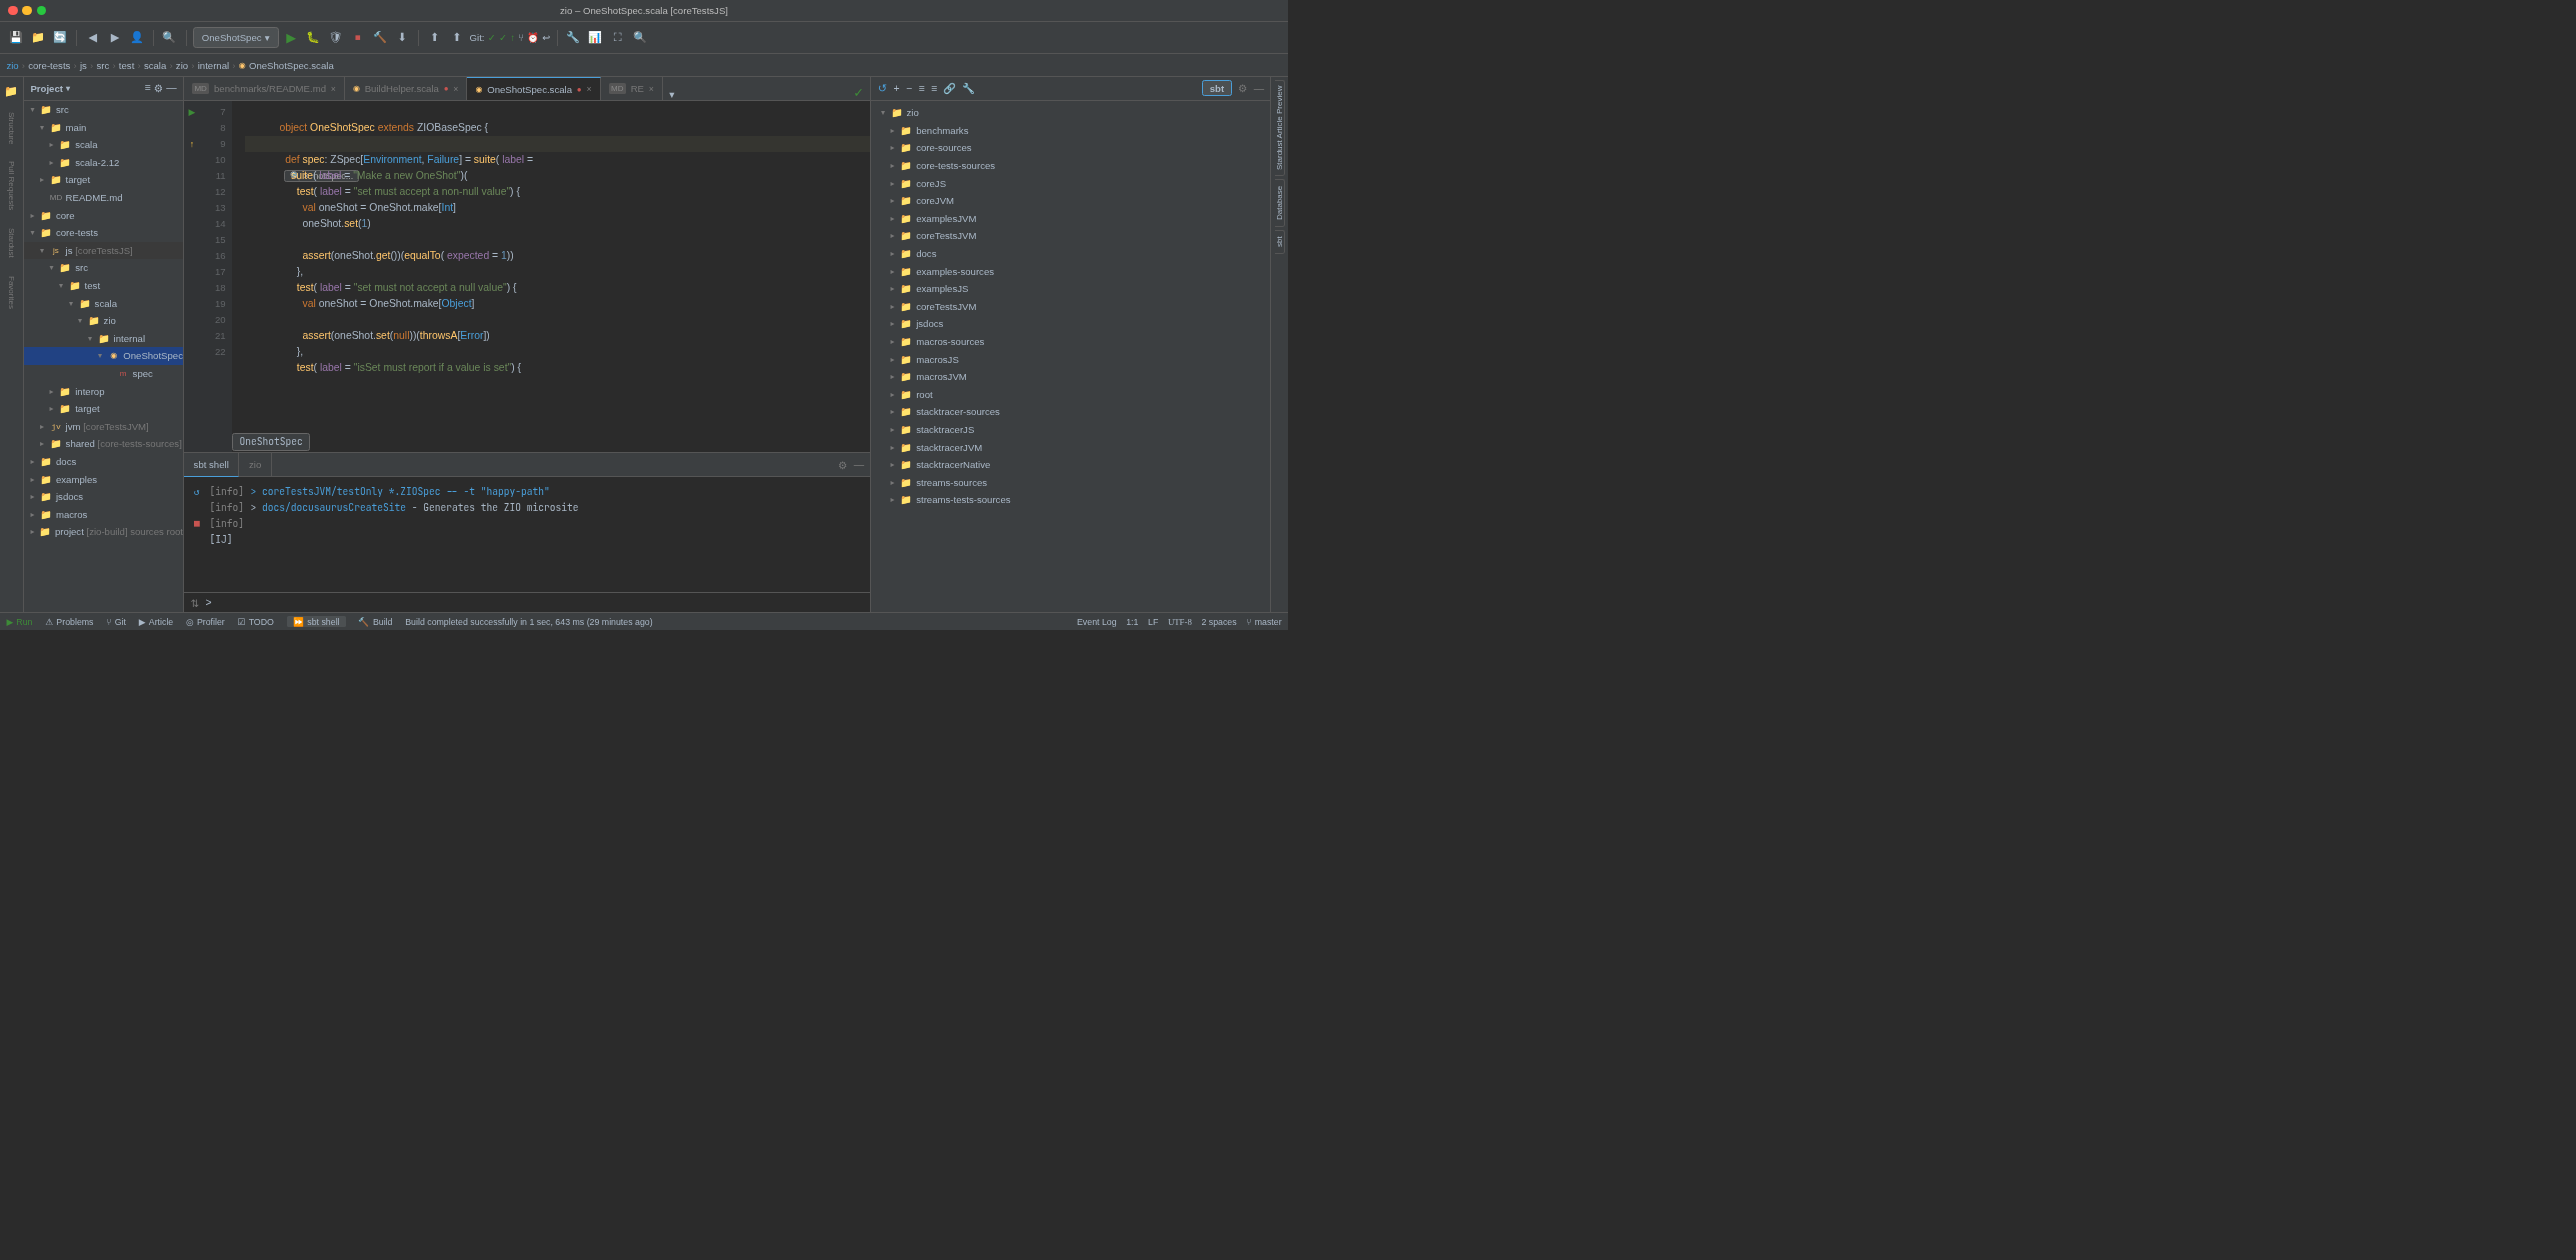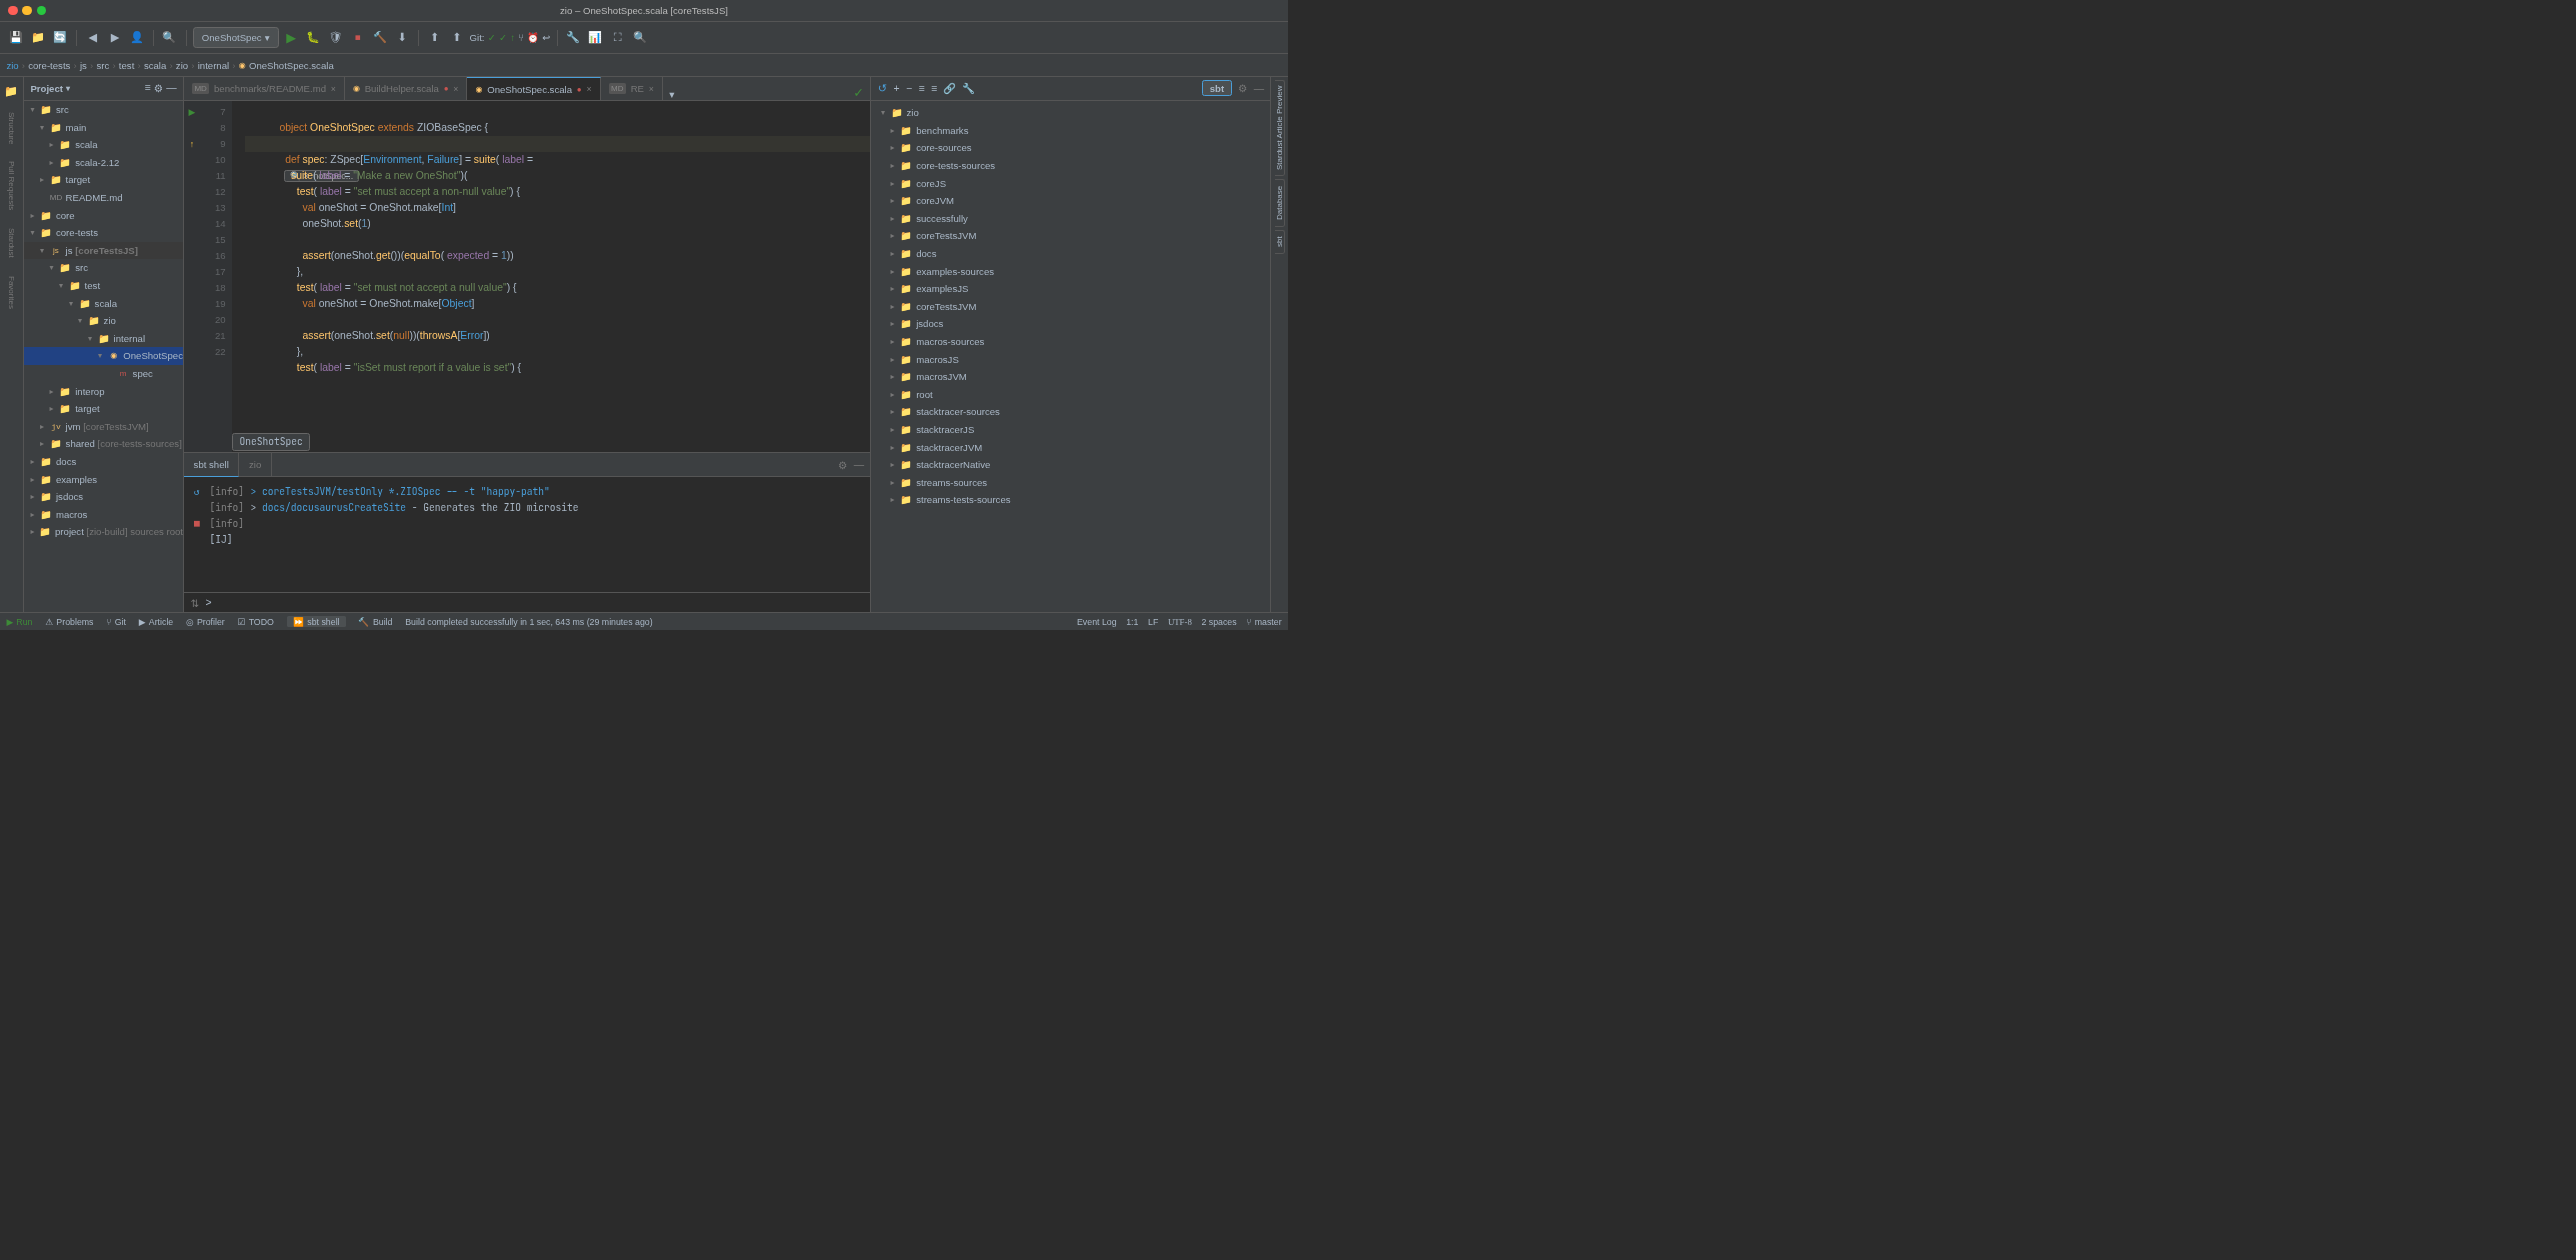--- a/index.html
+++ b/index.html
@@ -517,21 +517,21 @@
         <span>core</span>
       </div>
       <div class="tree-item" style="padding-left:6.4px;">
         <span class="tree-arrow">▾</span>
         <span class="tree-icon folder-icon">📁</span>
         <span>core-tests</span>
       </div>
       <div class="tree-item" style="padding-left:16px; background:#3a3a3a;">
         <span class="tree-arrow">▾</span>
         <span class="tree-icon" style="color:#dcb167;font-size:8px;">js</span>
-        <span>js <span style="color:#777;font-weight:bold;">[coreTestsJS]</span></span>
+        <span>js <span style="color:#777;">[coreTestsJS]</span></span>
       </div>
       <div class="tree-item" style="padding-left:25.6px;">
         <span class="tree-arrow">▾</span>
         <span class="tree-icon folder-icon">📁</span>
         <span>src</span>
       </div>
       <div class="tree-item" style="padding-left:35px;">
         <span class="tree-arrow">▾</span>
         <span class="tree-icon folder-icon">📁</span>
         <span>test</span>
@@ -824,21 +824,21 @@
         <span>coreJS</span>
       </div>
       <div class="tree-item" style="padding-left:16px;">
         <span class="tree-arrow">▸</span>
         <span class="tree-icon folder-icon">📁</span>
         <span>coreJVM</span>
       </div>
       <div class="tree-item" style="padding-left:16px;">
         <span class="tree-arrow">▸</span>
         <span class="tree-icon folder-icon">📁</span>
-        <span>successfully</span>
+        <span>examplesJVM</span>
       </div>
       <div class="tree-item" style="padding-left:16px;">
         <span class="tree-arrow">▸</span>
         <span class="tree-icon folder-icon">📁</span>
         <span>coreTestsJVM</span>
       </div>
       <div class="tree-item" style="padding-left:16px;">
         <span class="tree-arrow">▸</span>
         <span class="tree-icon folder-icon">📁</span>
         <span>docs</span>

